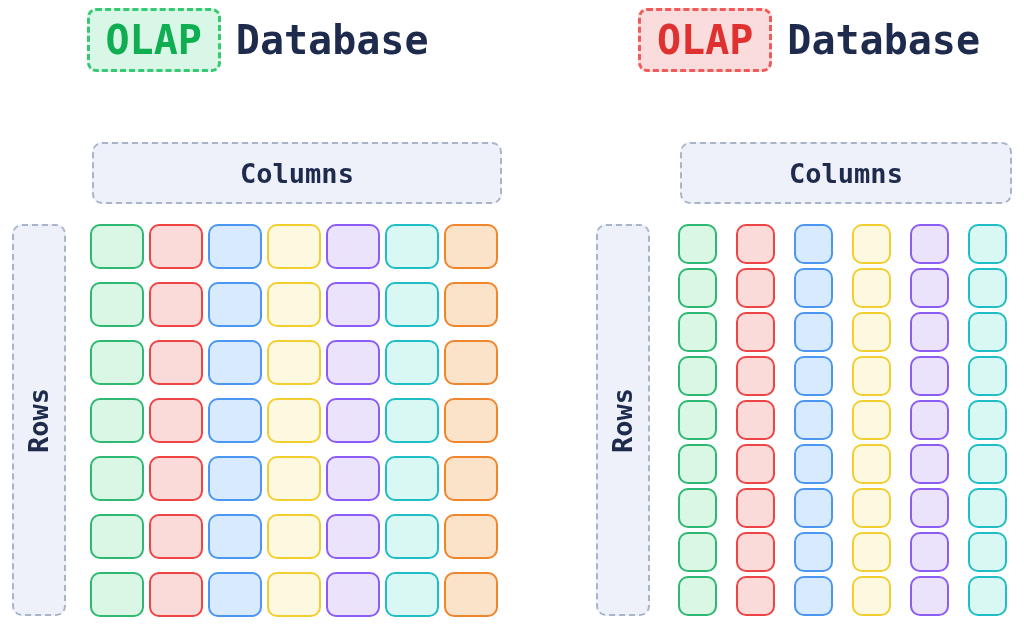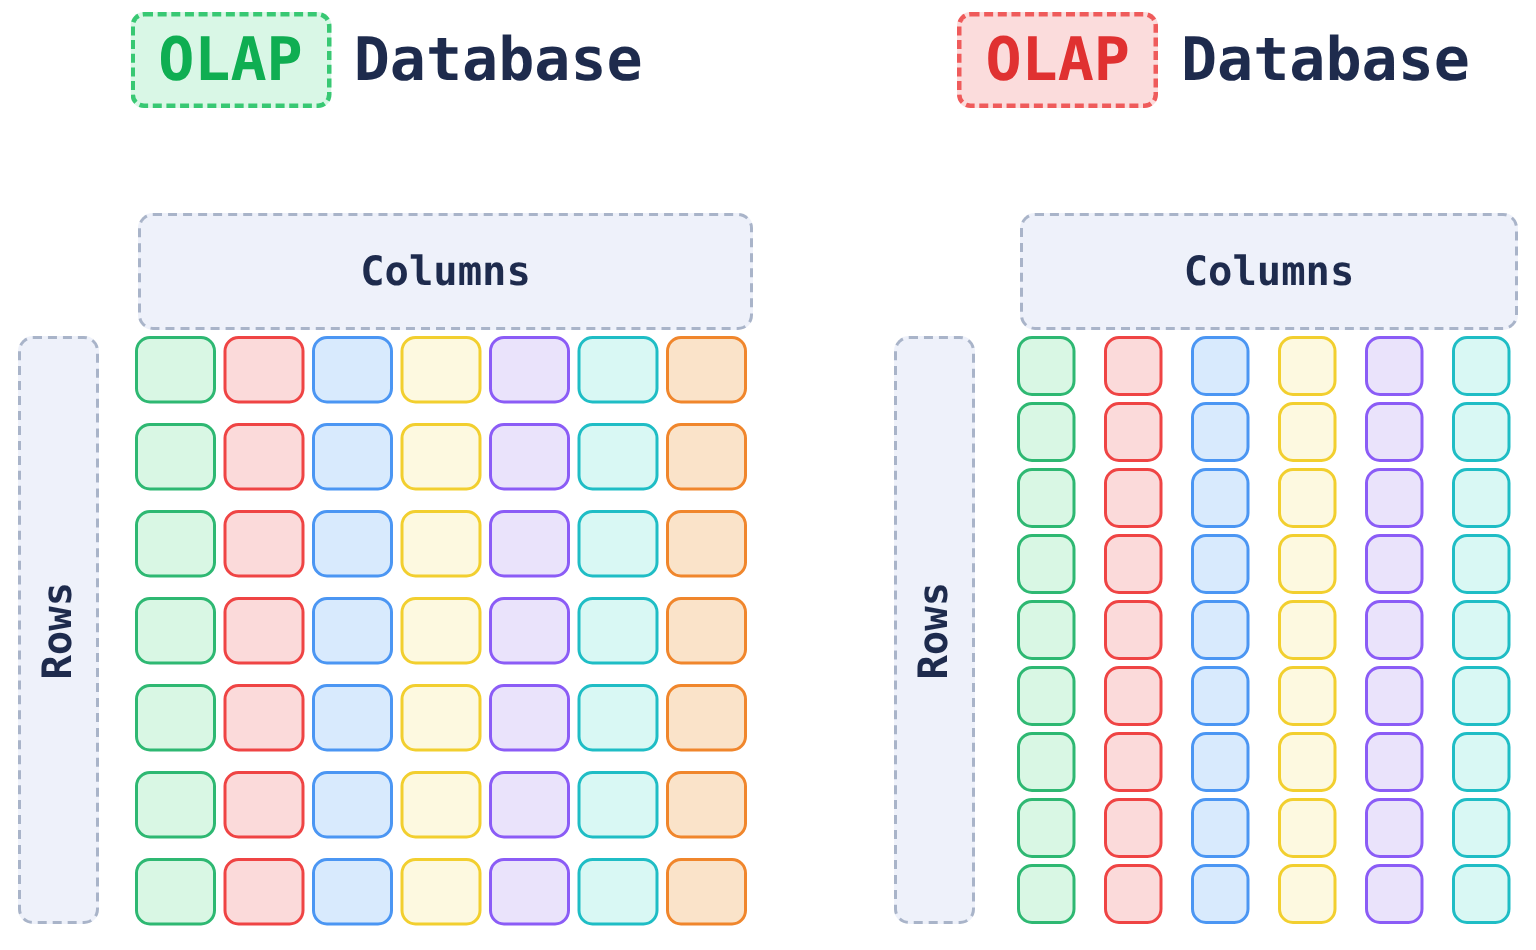--- a/index.html
+++ b/index.html
@@ -13,21 +13,21 @@
   .panel-header { position:absolute; top:8px; left:0; right:0;
                   display:flex; justify-content:center; align-items:center; gap:15px; }
   .tag { border:3px dashed; border-radius:9px; padding:4px 16px;
          font-size:40px; font-weight:700; line-height:1.25; }
   .panel-title { font-size:40px; font-weight:700; color:var(--ink,#1e2b4d); }
 
   .label-box { position:absolute; background:var(--label-bg,#eef1fa);
                border:2px dashed var(--label-border,#a9b4c9); border-radius:10px;
                display:flex; align-items:center; justify-content:center;
                color:var(--ink,#1e2b4d); font-size:27px; font-weight:700; }
-  .columns-box { height:78px; top:142px; }
+  .columns-box { height:62px; top:142px; }
   #left-panel  .columns-box { left:92px; width:410px; }
   #right-panel .columns-box { left:86px; width:332px; }
   .rows-box { top:224px; width:54px; height:392px; }
   #left-panel  .rows-box { left:12px; }
   #right-panel .rows-box { left:2px; }
   .rows-box span { transform:rotate(-90deg); white-space:nowrap; }
 
   .grid { position:absolute; top:224px; display:flex; }
   #left-grid  { left:90px; flex-direction:column; gap:13px; }
   #right-grid { left:84px; flex-direction:row;    gap:19px; }

